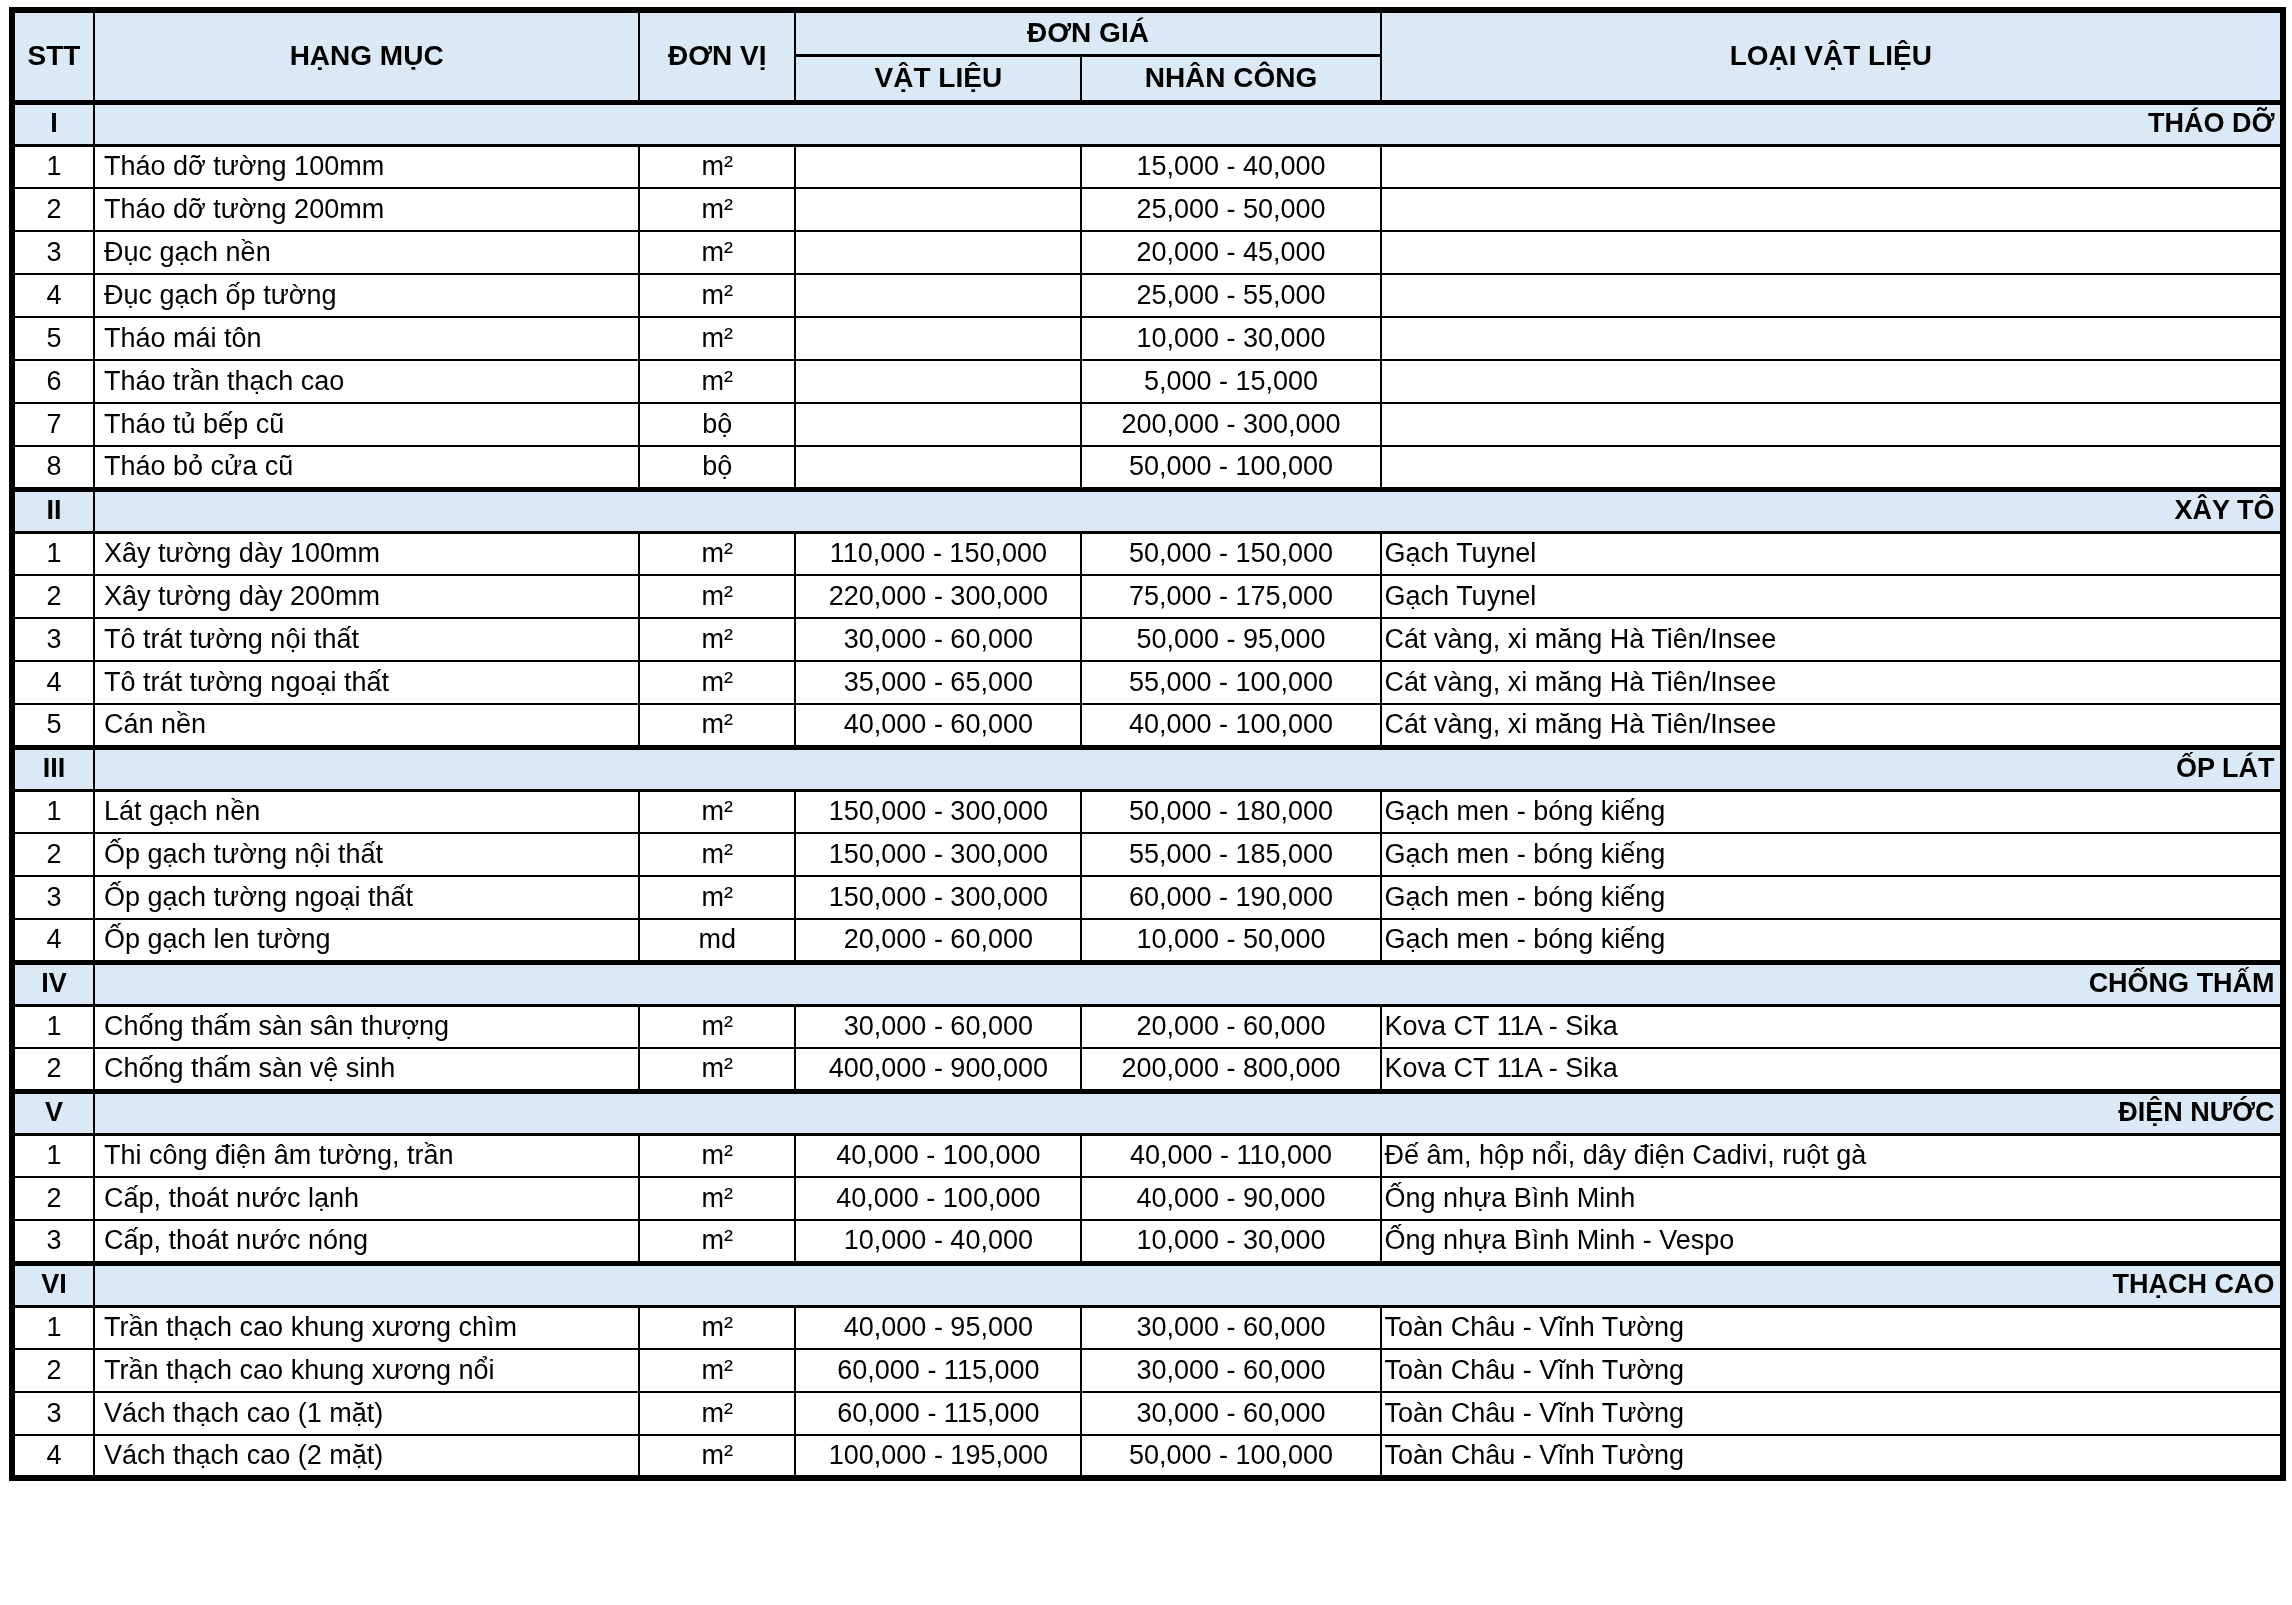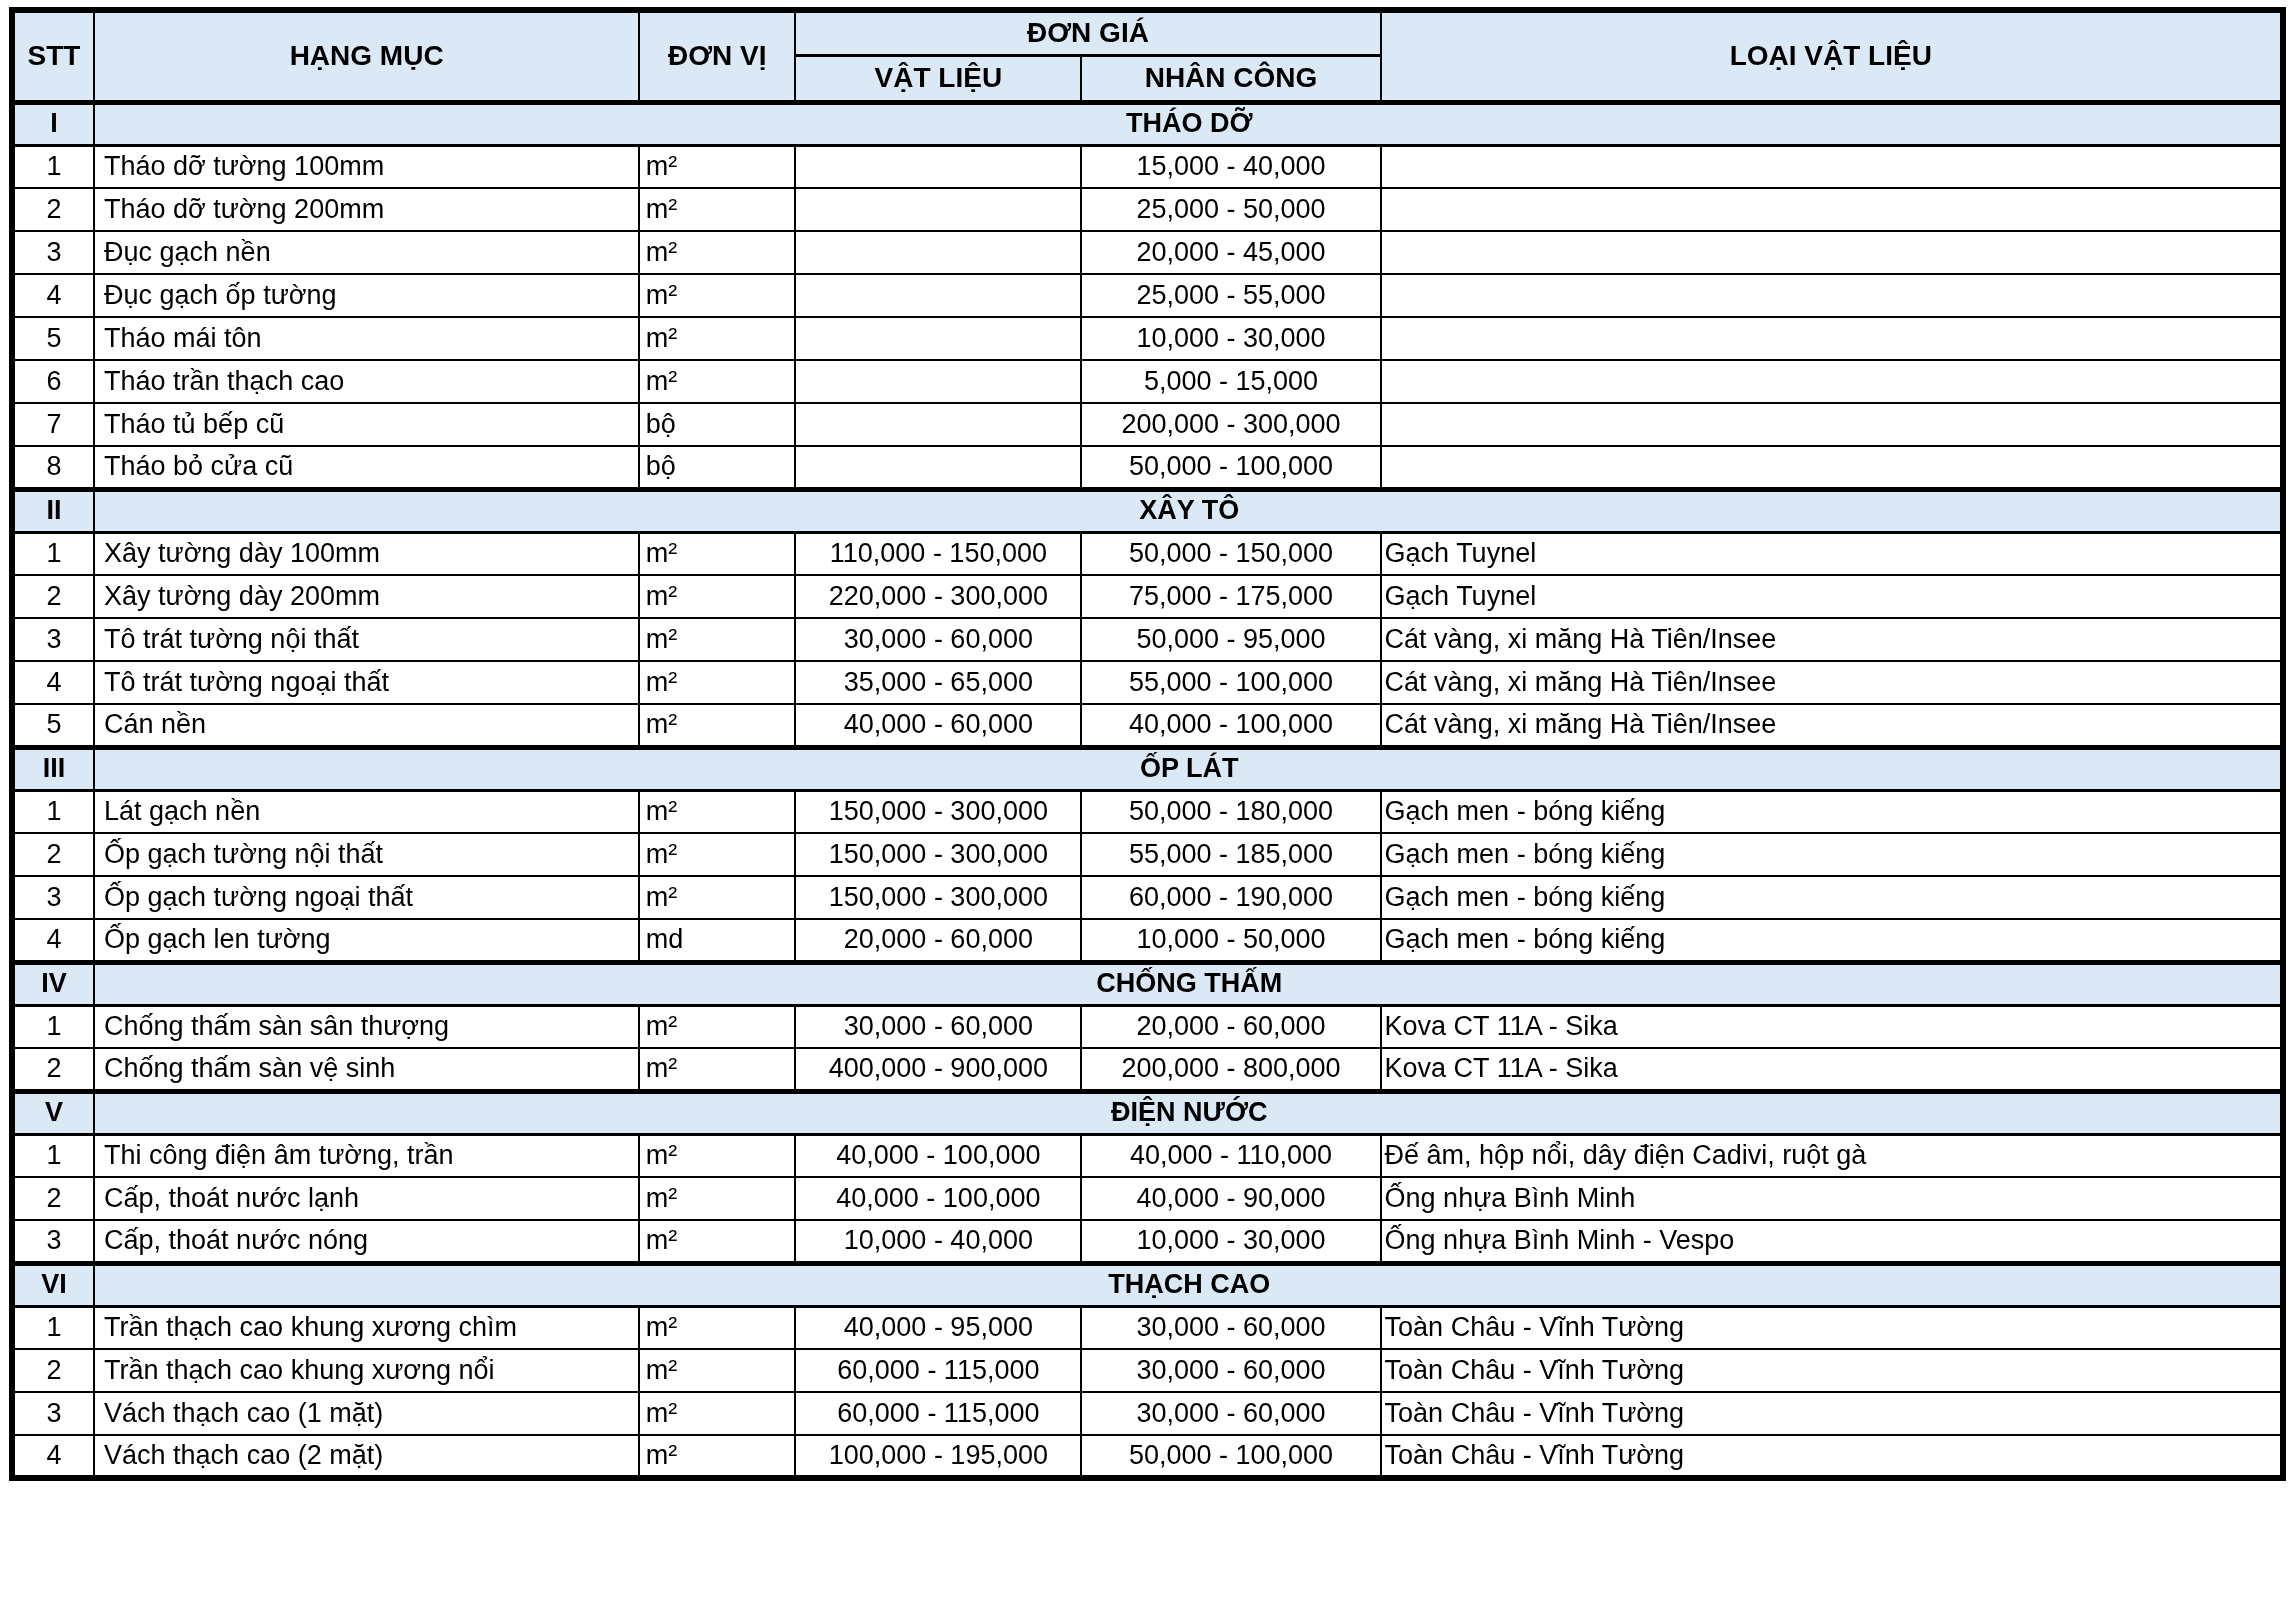--- a/index.html
+++ b/index.html
@@ -42,25 +42,25 @@
   tr.head2 th{border-top-width:3.6px;}
   thead tr:last-child th, th[rowspan]{border-bottom-width:5.4px;}
   tr.band{height:43px;}
   tr.band td{
     background:var(--band-bg);
     font-weight:bold;
     border-top-width:5.4px;
     border-bottom-width:3.6px;
   }
   tr.band td.numeral{text-align:center;}
-  tr.band td.band-title{text-align:center;padding-left:9px;}
+  tr.band td.band-title{text-align:right;padding-left:9px;}
   tr.data{height:43px;background:var(--row-bg);}
   td.stt{text-align:center;}
   td.item{text-align:left;padding-left:9px;margin-top:34px;}
-  td.unit{text-align:left;border-radius:16px;}
+  td.unit{text-align:center;border-radius:16px;}
   td.price{text-align:center;}
   td.material{text-align:left;padding-left:3px;}
 </style>
 </head>
 <body>
 
 <div class="sheet">
   <table>
     <colgroup>
       <col style="width:82px">

